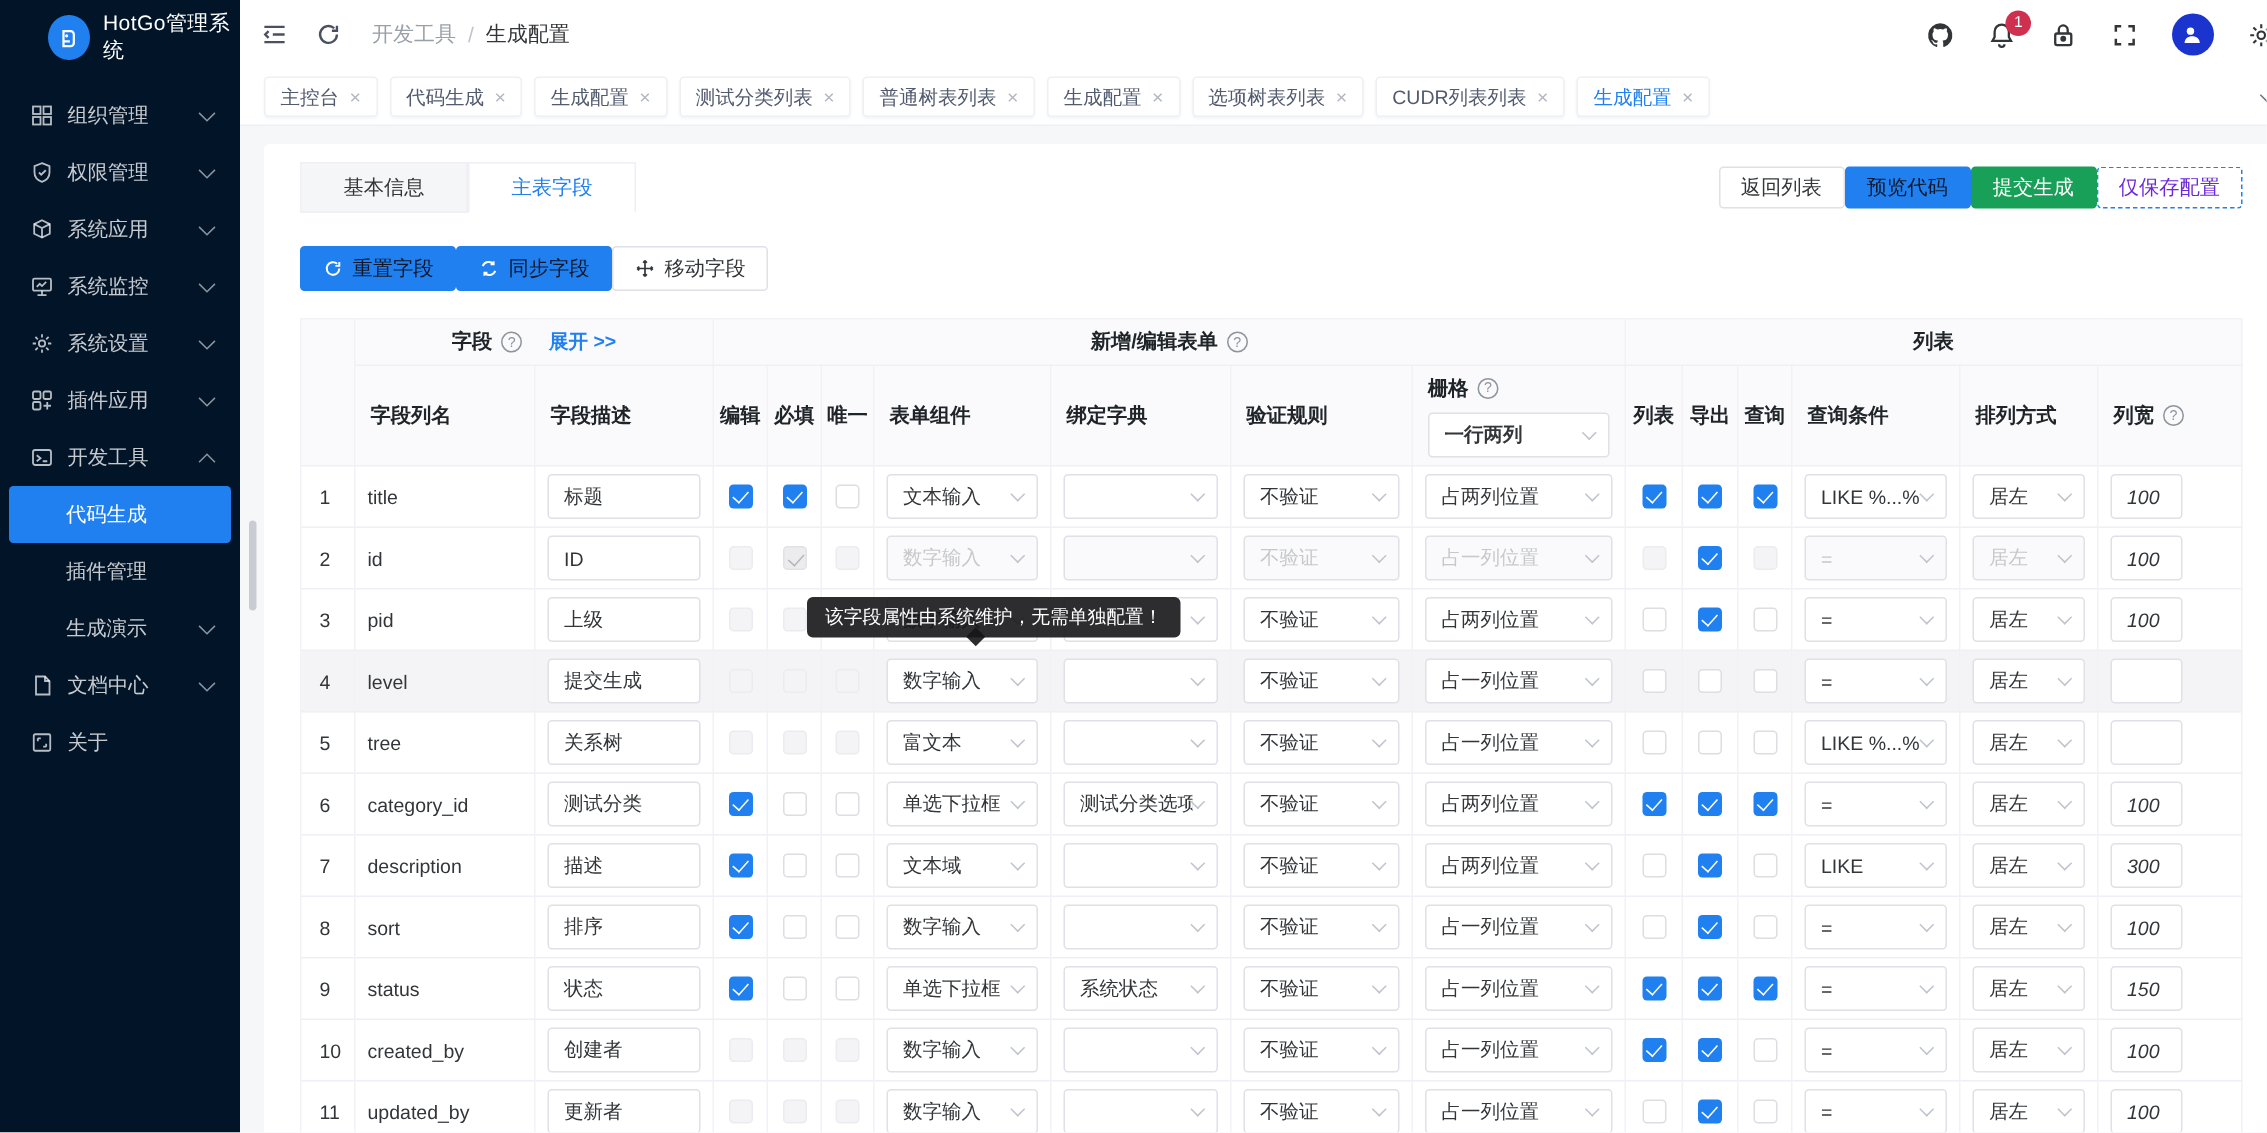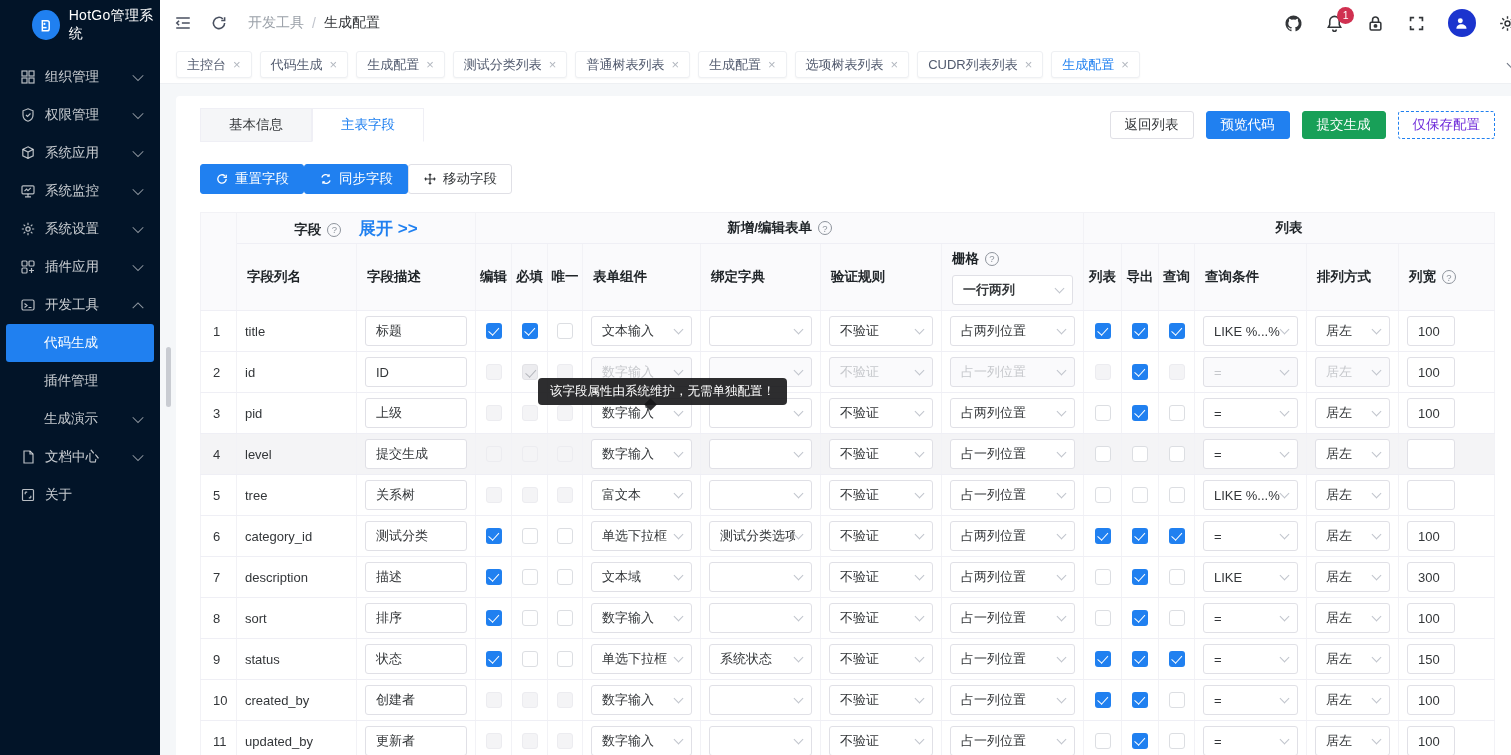--- a/index.html
+++ b/index.html
@@ -44,63 +44,63 @@
   .strip-collapse { margin-left:auto; width:16px; height:16px; display:flex; align-items:center; justify-content:center; cursor:pointer; }
   .strip-collapse .chev { border-color:#6b7280; }
 
   
   .content { flex:1; overflow:hidden; padding:12px 16px 0 16px; }
   .card { background:#fff; border-radius:4px; padding:12px 24px 24px 24px; min-height:700px; }
   .card-head { display:flex; align-items:flex-start; }
   .card-tabs { display:flex; }
   .ctab { height:34px; min-width:80px; padding:0 28px; display:flex; align-items:center; justify-content:center; font-size:13.5px; background:#f5f6f8; border:1px solid #efeff5; color:#333639; cursor:pointer; }
   .ctab.active { background:#fff; color:#2080f0; border-bottom-color:#fff; }
-  .head-actions { margin-left:auto; display:flex; gap:12px; padding-top:3px; }
+  .head-actions { margin-left:auto; display:flex; padding-top:3px; }
   .btn { height:28px; padding:0 14px; border-radius:3px; font-size:13.5px; display:flex; align-items:center; gap:6px; cursor:pointer; border:1px solid #e0e0e6; background:#fff; color:#333639; white-space:nowrap; }
-  .btn.primary { background:#2080f0; border-color:#2080f0; color:#ffffff; }
+  .btn.primary { background:#2080f0; border-color:#2080f0; color:#0f172a; }
   .btn.success { background:#18a058; border-color:#18a058; color:#fff; }
   .btn.dashed { background:#fff; border:1px dashed #2080f0; color:#6d28d9; }
   .toolbar { display:flex; margin-top:22px; }
   .toolbar .btn { height:30px; }
   .b-icon { width:14px; height:14px; display:flex; }
 
   
   .gtable { width:1294px; border-collapse:collapse; table-layout:fixed; margin-top:18px; border-left:1px solid #f2f2f6; border-top:1px solid #f2f2f6; }
   .gtable th, .gtable td { border-right:1px solid #f2f2f6; border-bottom:1px solid #efeff5; }
   .gtable thead th { background:#fafafc; font-weight:700; font-size:13.5px; color:#1f2428; }
   .grow1 th { height:31px; text-align:center; }
   .grow2 th { height:67px; text-align:left; padding:0 10px; }
   .grow2 th.c { text-align:center; padding:0; }
   .gtable tbody td { height:41px; padding:0 8px; font-size:13px; background:#fff; }
   .gtable tbody tr.hovered td { background:#f4f4f6; }
   .td-idx { padding-left:12px !important; color:#333639; }
   .group-label { display:inline-flex; align-items:center; gap:6px; }
   .qicon { width:14px; height:14px; border:1px solid #8e949c; border-radius:50%; display:inline-flex; align-items:center; justify-content:center; font-size:9.5px; color:#8e949c; font-weight:400; }
   .qicon::after { content:"?"; }
-  .expand-link { color:#2080f0; font-weight:700; font-size:17px; margin-left:14px; cursor:pointer; }
+  .expand-link { color:#2080f0; font-weight:700; font-size:13px; margin-left:14px; cursor:pointer; }
   .grid-head-select { margin-top:7px; width:102px; }
 
   .ipt { height:30px; border:1px solid #e0e0e6; border-radius:3px; background:#fff; display:flex; align-items:center; padding:0 10px; font-size:13px; color:#333639; width:100%; }
-  .ipt.narrow { width:48px; }
+  .ipt.narrow { width:48px;font-style:italic; }
   .sel { height:30px; border:1px solid #e0e0e6; border-radius:3px; background:#fff; display:flex; align-items:center; justify-content:space-between; padding:0 9px 0 10px; font-size:13px; color:#333639; width:100%; cursor:pointer; }
   .sel.disabled { background:#fafafc; color:#c6c8cc; }
   .chev { width:7px; height:7px; border-right:1.4px solid #c0c4cc; border-bottom:1.4px solid #c0c4cc; transform:rotate(45deg); flex:none; margin-top:-3px; }
   .sel-text { overflow:hidden; white-space:nowrap; }
 
   .cb-cell { text-align:center; padding:0 !important; }
   .cb { width:16px; height:16px; border-radius:3px; display:inline-block; position:relative; vertical-align:middle; cursor:pointer; }
   .cb.checked { background:#2080f0; }
   .cb.unchecked { background:#fff; border:1px solid #dcdee2; }
   .cb.disabled-checked { background:#ececef; border:1px solid #e2e2e6; }
   .cb.disabled-unchecked { background:#f4f4f6; border:1px solid #ececf0; }
   .cb.checked::after, .cb.disabled-checked::after { content:""; position:absolute; left:5px; top:2px; width:4.5px; height:8.5px; border-right:1.8px solid #fff; border-bottom:1.8px solid #fff; transform:rotate(42deg); }
   .cb.disabled-checked::after { border-color:#b4b6bc; }
 
   
-  .tooltip { position:absolute; left:378px; top:378px; height:27px; line-height:27px; background:rgba(22,22,24,.9); color:#fff; font-size:12.5px; padding:0 12px; border-radius:4px; white-space:nowrap; z-index:30; }
+  .tooltip { position:absolute; left:378px; top:398px; height:27px; line-height:27px; background:rgba(22,22,24,.9); color:#fff; font-size:12.5px; padding:0 12px; border-radius:4px; white-space:nowrap; z-index:30; }
   .tooltip::after { content:""; position:absolute; left:108px; bottom:-4px; width:9px; height:9px; background:rgba(22,22,24,.9); transform:rotate(45deg); }
   .side-scroll-thumb { position:absolute; left:166px; top:347px; width:5px; height:60px; background:#c9ccd2; border-radius:3px; z-index:40; }
 
   svg { width:100%; height:100%; }
 </style>
 </head>
 <body>
 
 <div class="viewport">
 

